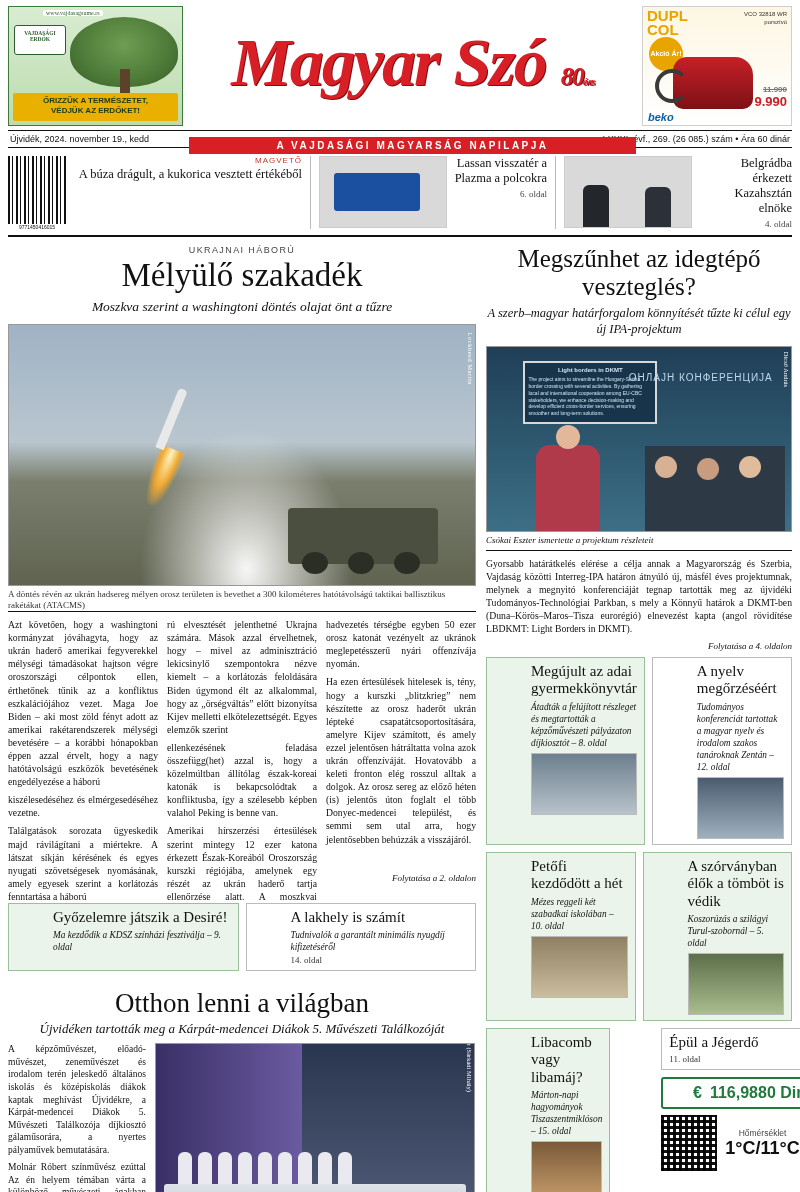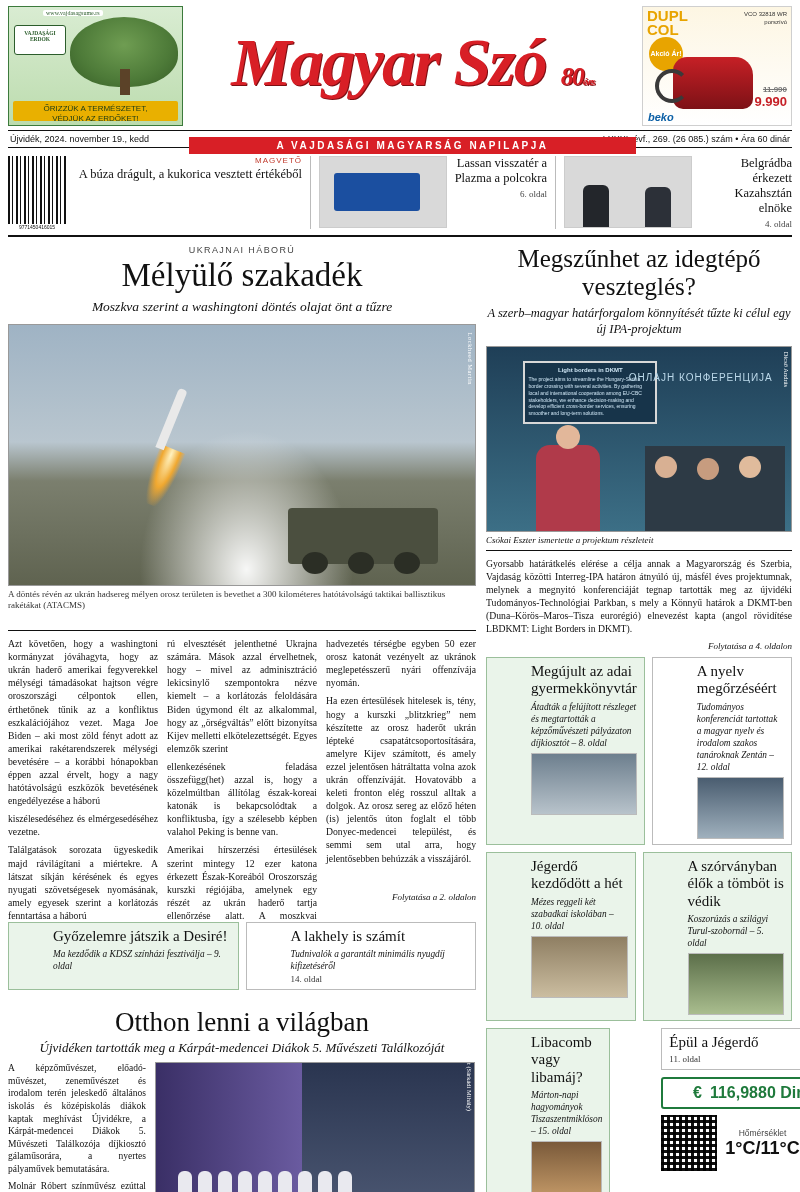--- a/index.html
+++ b/index.html
@@ -33,23 +33,23 @@
   }
   .ad-left .tree {
     position: absolute; right: 4px; top: 10px; width: 108px; height: 70px;
     background: radial-gradient(ellipse at 50% 40%, #6f9d52 0%, #4d7a38 60%, #355c25 100%);
     border-radius: 50% 50% 45% 45%;
   }
   .ad-left .trunk {
     position: absolute; right: 52px; top: 62px; width: 10px; height: 26px; background: #5b4228;
   }
   .ad-left .slogan {
-    position: absolute; bottom: 4px; left: 4px; right: 4px; height: 20px;
+    position: absolute; bottom: 4px; left: 4px; right: 4px; height: 28px;
     background: #e9b000; color: #1b3a14; font-family: "Liberation Sans", sans-serif;
-    font-weight: normal; font-size: 8px; text-align: center; line-height: 1.25;
+    font-weight: bold; font-size: 8px; text-align: center; line-height: 1.25;
     padding-top: 3px; border-radius: 2px;
   }
 
   .masthead { flex: 1; position: relative; height: 120px; }
   .masthead .title {
     font-family: "Liberation Serif", serif;
     font-weight: bold; font-style: italic;
     font-size: 68px; color: #d81f26; letter-spacing: -2px;
     text-align: center; line-height: 78px; margin: 17px;
     text-shadow: 1px 1px 0 #7e0f13;
@@ -196,21 +196,21 @@
     content: ""; position: absolute; left: 14px; bottom: -10px; width: 26px; height: 22px;
     background: #2b2e25; border-radius: 50%;
     box-shadow: 46px 0 0 #2b2e25, 92px 0 0 #2b2e25;
   }
   .photo-main .credit {
     position: absolute; right: 1px; top: 60px; font-size: 6.5px; color: #fff;
     transform: rotate(90deg); transform-origin: right top; letter-spacing: .5px;
   }
   .caption {
     font-size: 9px; color: #333; border-bottom: 1px solid #111;
-    padding: 3px 0 19px; line-height: 1.25;
+    padding: 3px 0 0; line-height: 1.25;
   }
 
   .cols3 { column-count: 3; column-gap: 9px; font-size: 9.7px; text-align: justify;
            line-height: 1.35; padding-top: 6px; }
   .cols3 p { margin: 0 0 5px; }
   .cols3 .cont { font-style: italic; font-size: 9px; text-align: right; margin-top: 26px; }
 
   
   h2.right-lead {
     font-size: 25px; font-weight: normal; text-align: center; margin: 0 0 4px;
@@ -541,21 +541,21 @@
         </div>
         <div class="box plain">
           <h3>A nyelv megőrzéséért</h3>
           <p class="it">Tudományos konferenciát tartottak a magyar nyelv és irodalom szakos tanároknak Zentán – 12. oldal</p>
           <div class="boximg img-lang"></div>
         </div>
       </div>
 
       <div class="two-box">
         <div class="box">
-          <h3>Jégerdő kezdődött a hét</h3>
+          <h3>Petőfi kezdődött a hét</h3>
           <p class="it">Mézes reggeli két szabadkai iskolában – 10. oldal</p>
           <div class="boximg img-hon"></div>
         </div>
         <div class="box">
           <h3>A szórványban élők a tömböt is védik</h3>
           <p class="it">Koszorúzás a szilágyi Turul-szobornál – 5. oldal</p>
           <div class="boximg img-turul"></div>
         </div>
       </div>
 

